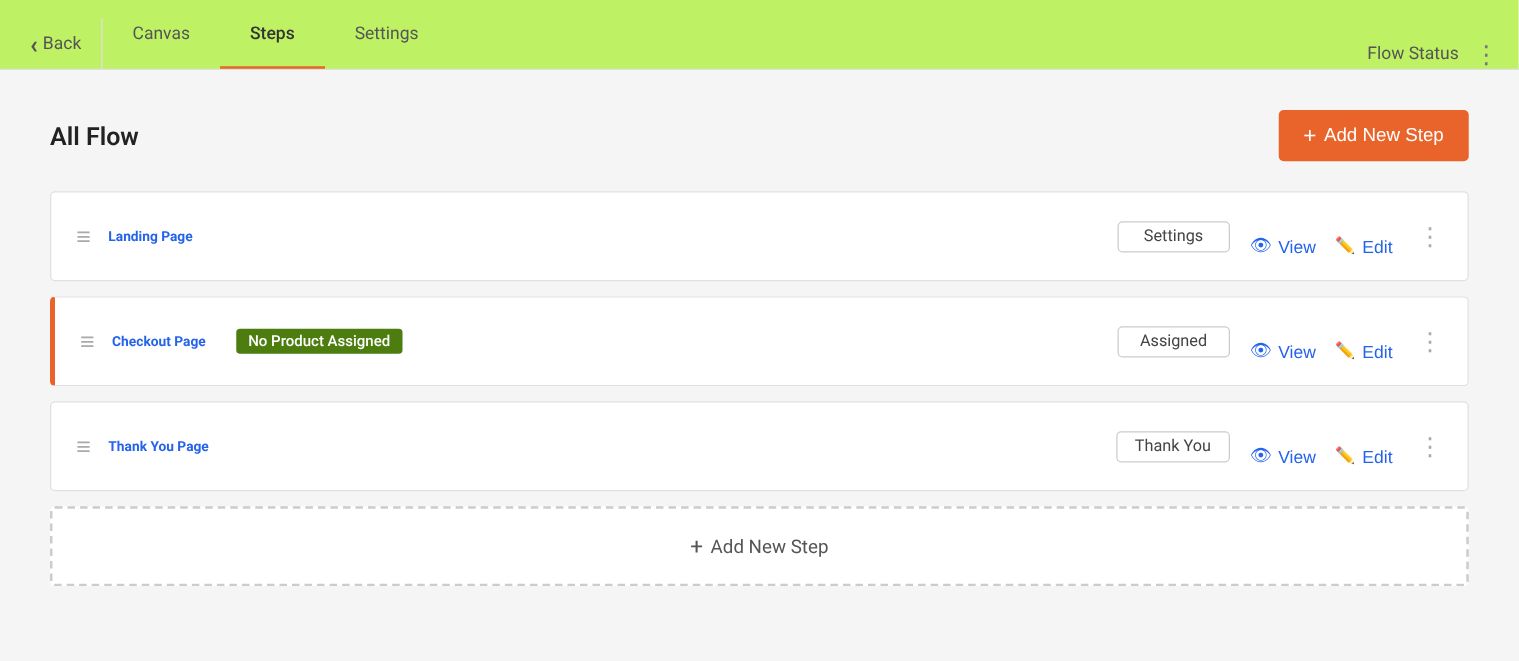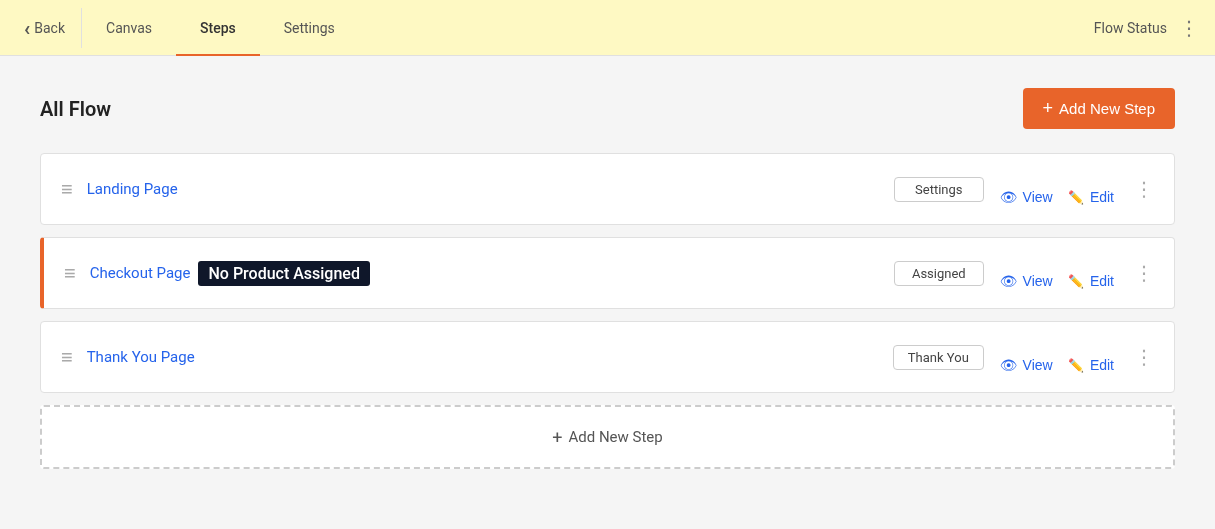--- a/index.html
+++ b/index.html
@@ -1,22 +1,22 @@
 <!DOCTYPE html>
 <html><head>
   <meta charset="utf-8">
   <style>
     * { box-sizing: border-box; margin: 0; padding: 0; }
     body { font-family: -apple-system, BlinkMacSystemFont, 'Segoe UI', Roboto, sans-serif; background: #f5f5f5; color: #333; }
 
     
     .top-nav {
       display: flex;
-      align-items: center;
-      background: #fef9c3;
+      align-items: flex-end;
+      background: #bef264;
       border-bottom: 1px solid #e0e0e0;
       padding: 0 16px;
       height: 56px;
     }
     .back-btn {
       display: flex;
       align-items: center;
       gap: 4px;
       color: #555;
       font-size: 14px;
@@ -115,30 +115,30 @@
     }
     .drag-handle {
       color: #aaa;
       margin-right: 14px;
       font-size: 18px;
       cursor: grab;
       display: flex;
       align-items: center;
     }
     .step-name {
-      font-size: 15px;
+      font-size: 11px;
       color: #2563eb;
-      font-weight: 400;
+      font-weight: 700;
       cursor: pointer;
     }
     .step-badge-error {
-      margin-left: 8px;
-      background: #0f172a;
+      margin-left: 24px;
+      background: #4d7c0f;
       color: #fff;
-      font-size: 16px;
+      font-size: 12px;
       padding: 3px 10px;
       border-radius: 3px;
       font-weight: 500;
     }
     .step-actions {
       display: flex;
       align-items: center;
       gap: 16px;
       margin-left: auto;
     }

